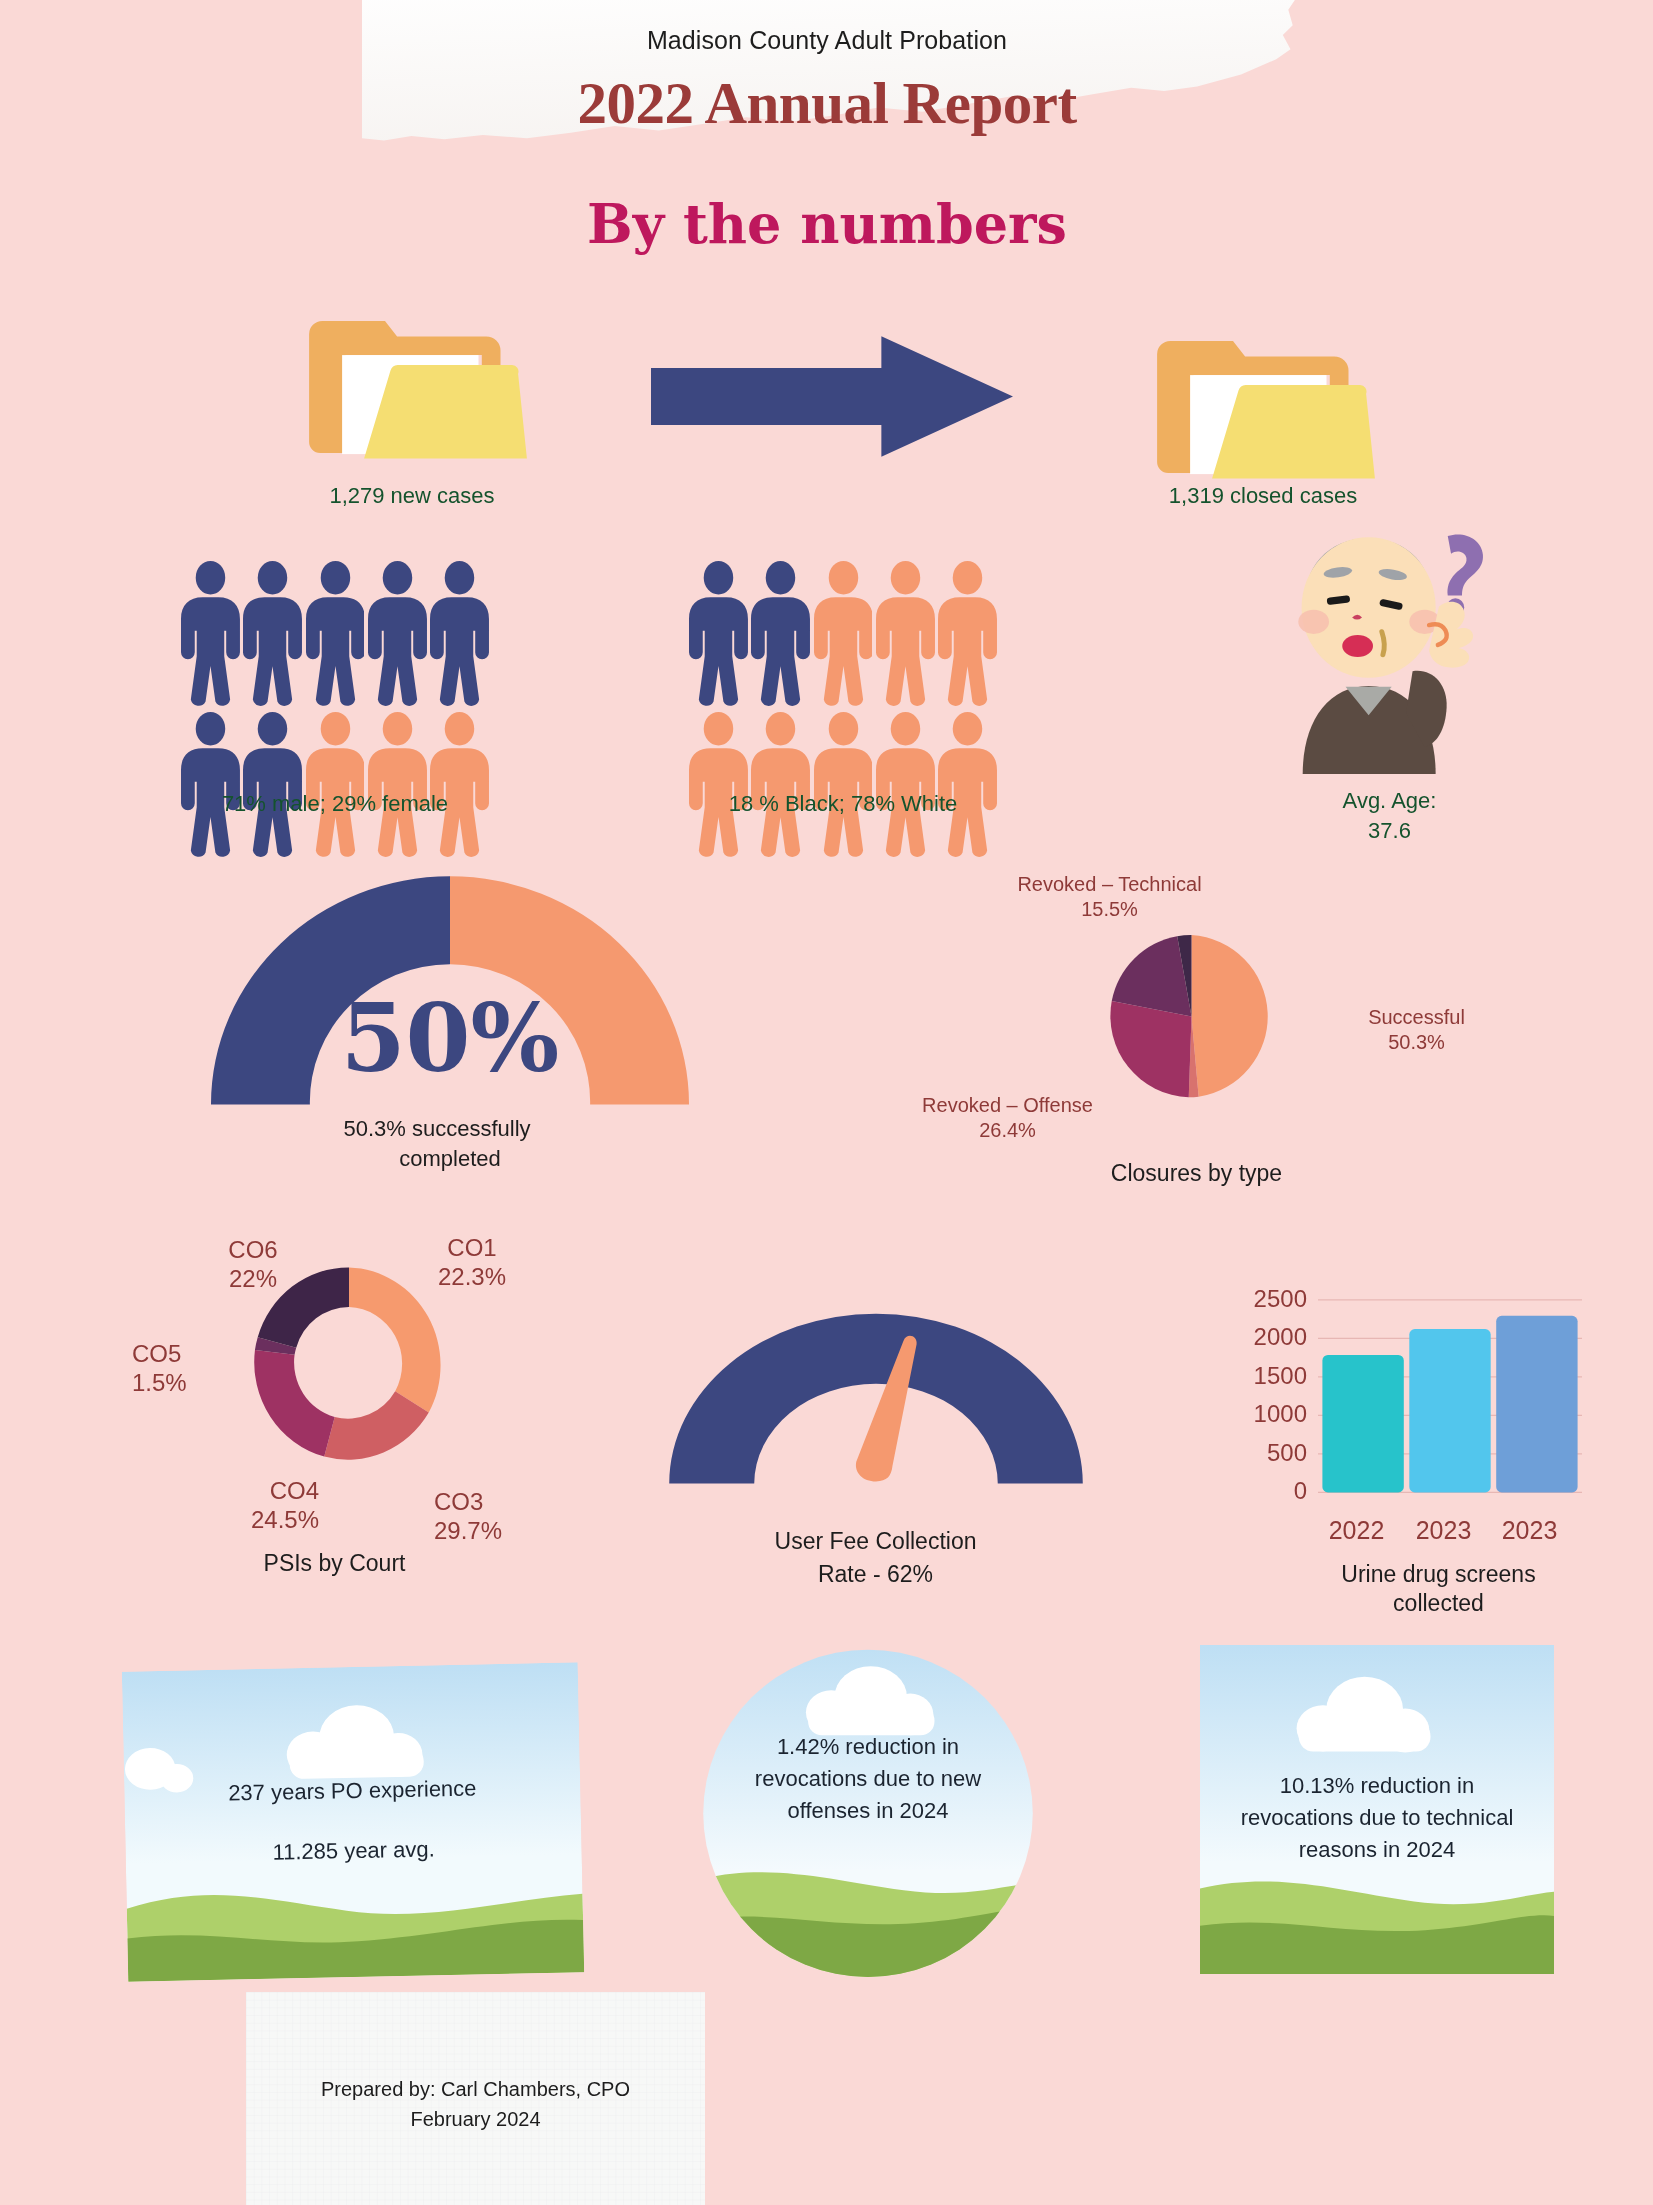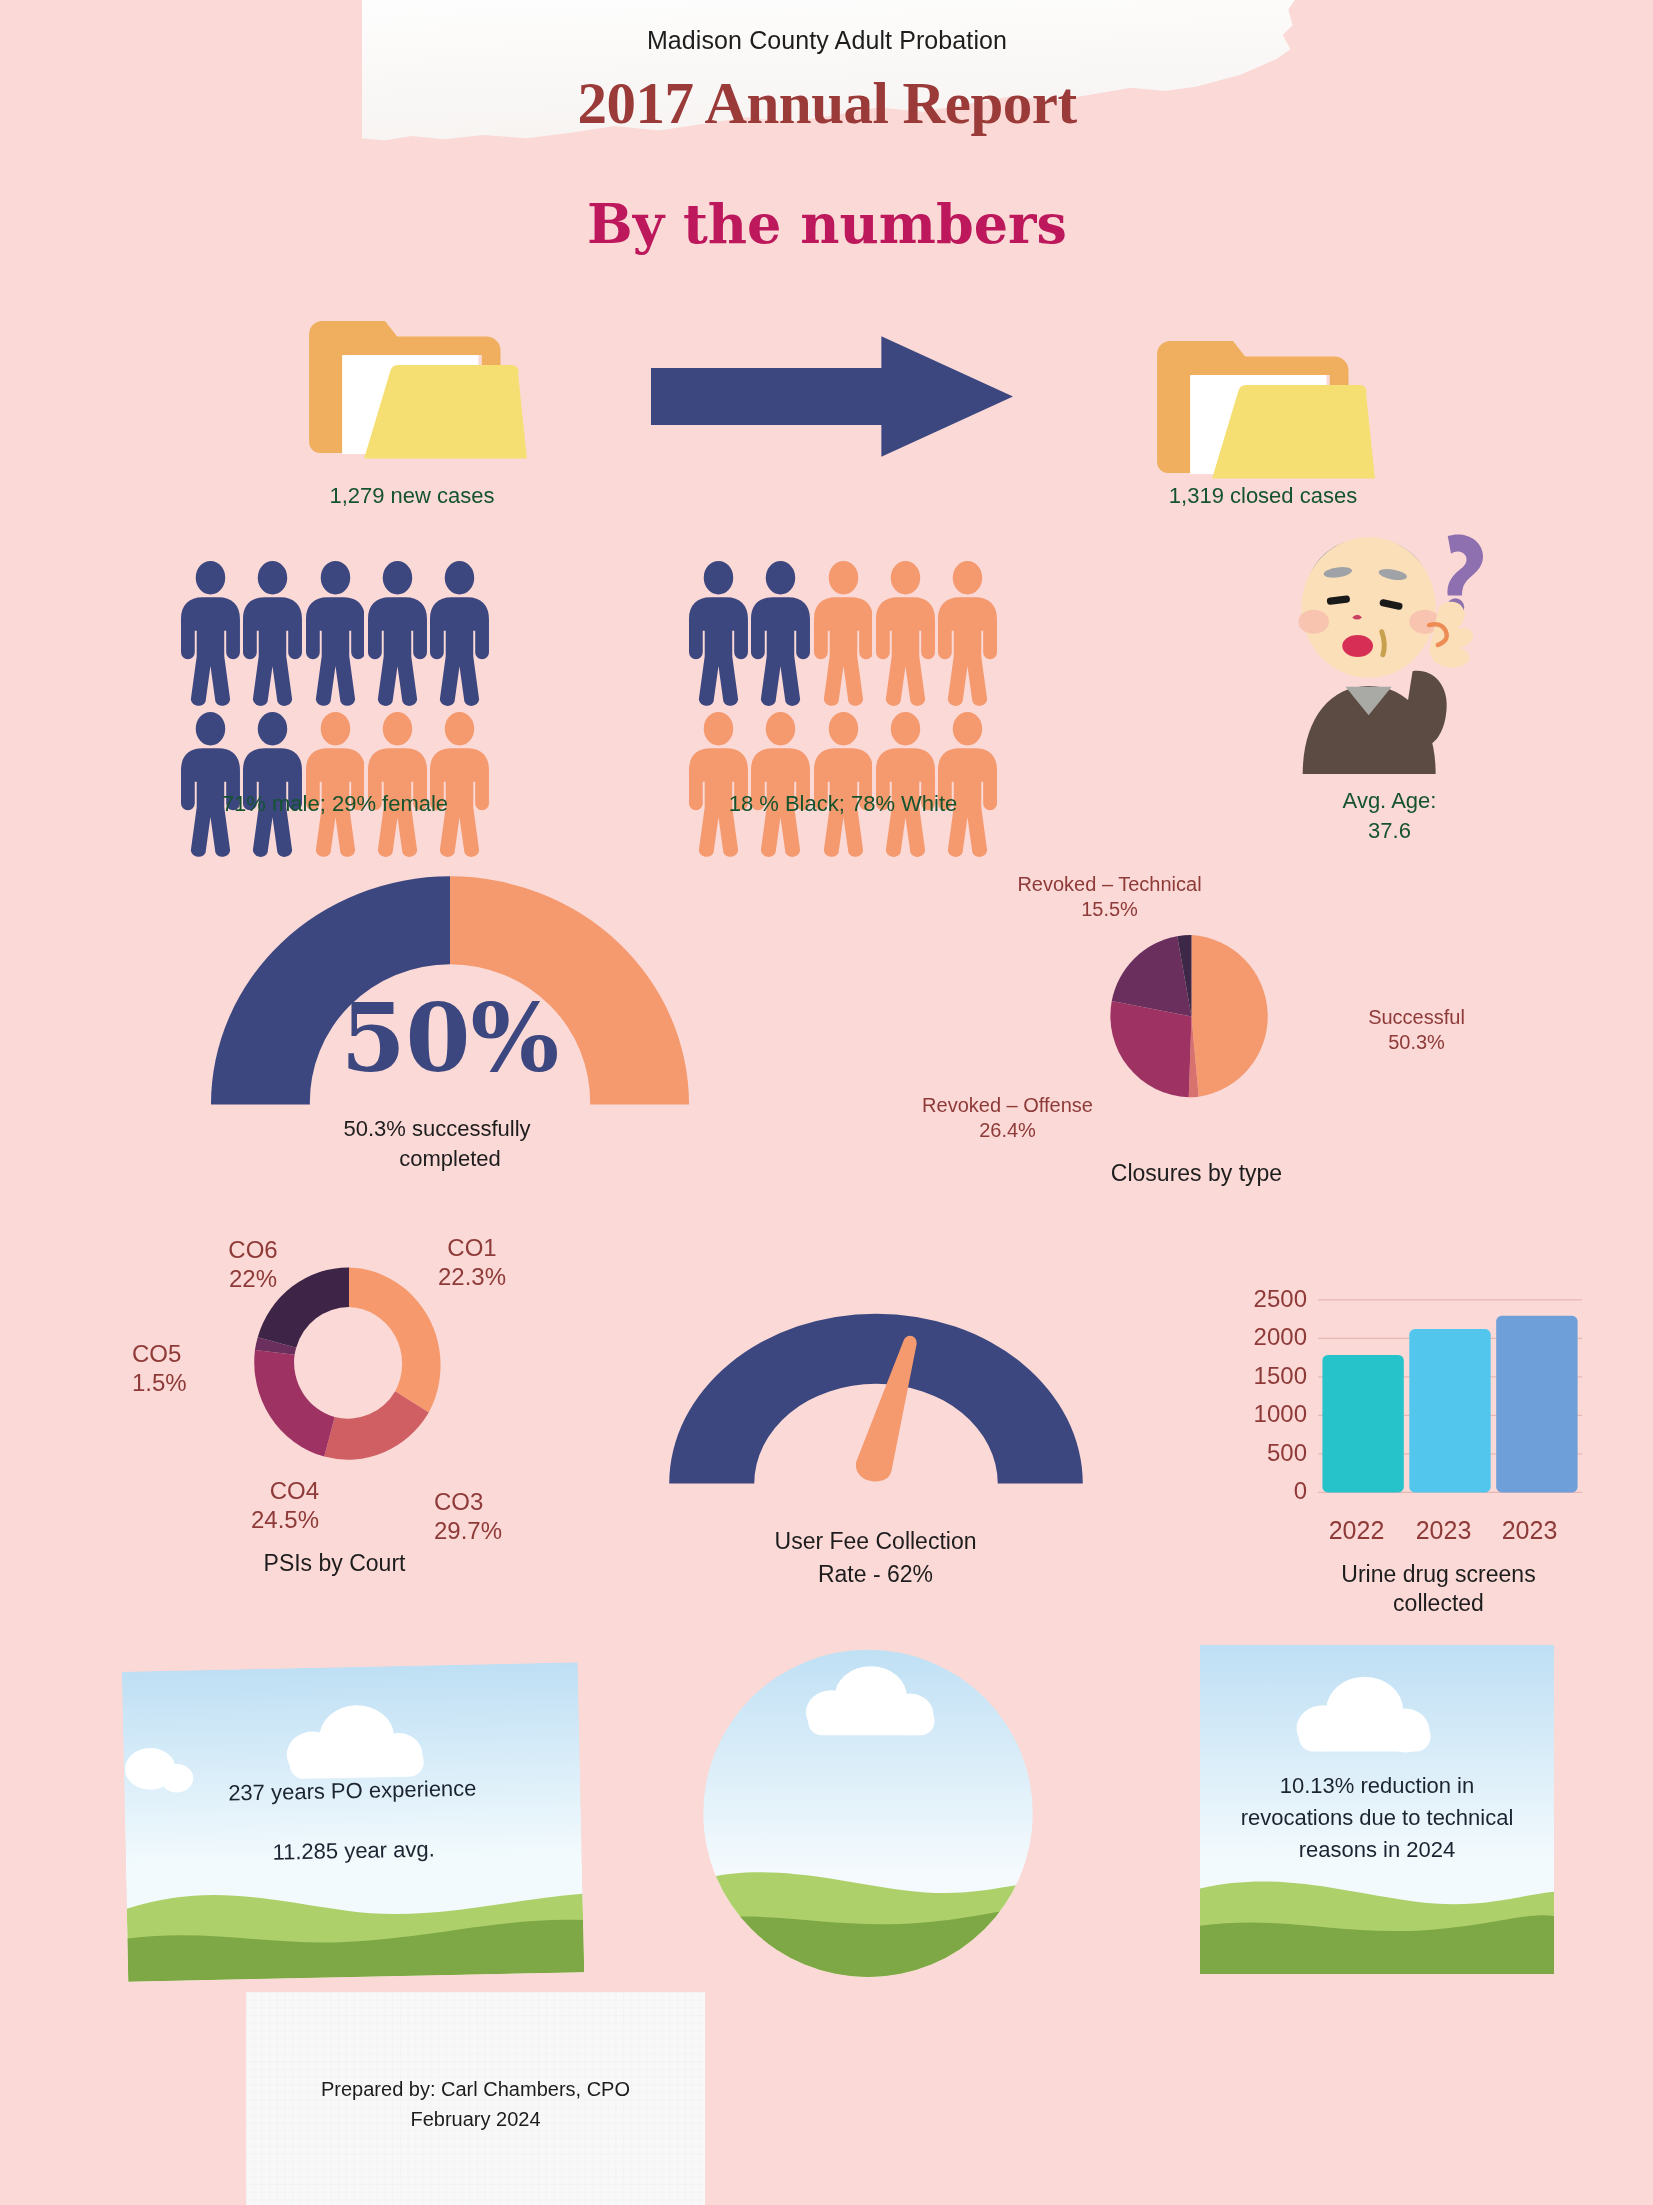--- a/index.html
+++ b/index.html
@@ -68,21 +68,21 @@
       <stop offset="0" stop-color="#ffffff"></stop>
         <stop offset="1" stop-color="#f7f4f2"></stop>
     </linearGradient>
   </defs>
   <path fill="url(#pg)" d="M0,0 L1700,0 L1698,40 L1686,58 L1694,86 L1676,104 L1690,130
      L1664,148 L1600,176 L1520,198 L1460,206 L1400,200 L1330,212 L1260,224 L1180,216
      L1100,230 L1020,244 L940,236 L860,250 L780,262 L700,254 L620,266 L540,278 L460,270
      L380,282 L300,292 L220,286 L150,294 L90,288 L40,296 L0,292 Z"></path>
 </svg>
 <div class="abs" id="header-org">Madison County Adult Probation</div>
-<div class="abs" id="header-title">2017 Annual Report</div>
+<div class="abs" id="header-title">2022 Annual Report</div>
 <div class="abs" id="subhead">By the numbers</div>
 
 <svg class="abs folder" style="left:297px; top:288px;" viewBox="0 0 420 320">
   <path fill="#EFAF5F" d="M68,60 h92 l22,28 h162 a26,26 0 0 1 26,26 v30 h-34 v-22 h-248 v178 h-46 a20,20 0 0 1 -20,-20 v-196 a24,24 0 0 1 24,-24 z"></path>
   <rect x="82" y="122" width="248" height="180" fill="#ffffff"></rect>
   <path fill="#F5DE72" d="M122,310 L170,150 a14,14 0 0 1 13,-10 h208 a12,12 0 0 1 11,16 L418,310 Z"></path>
 </svg>
 <div class="abs cap" style="left:209px; top:483px; width:406px;">1,279 new cases</div>
 
 <svg class="abs" style="left:651px; top:336px; width:362px; height:121px;" viewBox="0 0 660 220">
@@ -357,20 +357,21 @@
       <g fill="#ffffff">
         <ellipse cx="320" cy="100" rx="66" ry="56"></ellipse>
           <ellipse cx="248" cy="128" rx="46" ry="40"></ellipse>
         <ellipse cx="392" cy="132" rx="42" ry="38"></ellipse>
           <rect x="206" y="118" width="230" height="52" rx="25"></rect>
       </g>
       <path fill="#AED06A" d="M0,434 C130,400 240,432 380,452 C500,468 560,442 630,438 L630,610 L0,610 Z"></path>
       <path fill="#7EA845" d="M0,506 C140,486 240,522 400,512 C520,504 570,480 630,486 L630,610 L0,610 Z"></path>
     </g>
   </svg>
+  <div class="card-text" style="top:89px; padding:0 46px;">1.42% reduction in revocations due to new offenses in 2024</div>
 </div>
 
 <div class="abs" style="left:1200px; top:1645px; width:354px; height:329px;">
   <svg style="position:absolute;inset:0;width:100%;height:100%;" viewBox="0 0 645 600" preserveAspectRatio="none">
     <defs>
         <linearGradient id="sky3" x1="0" y1="0" x2="0" y2="1">
       <stop offset="0" stop-color="#BEDFF4"></stop>
           <stop offset=".66" stop-color="#F3FAFD"></stop>
         </linearGradient>
       </defs>

